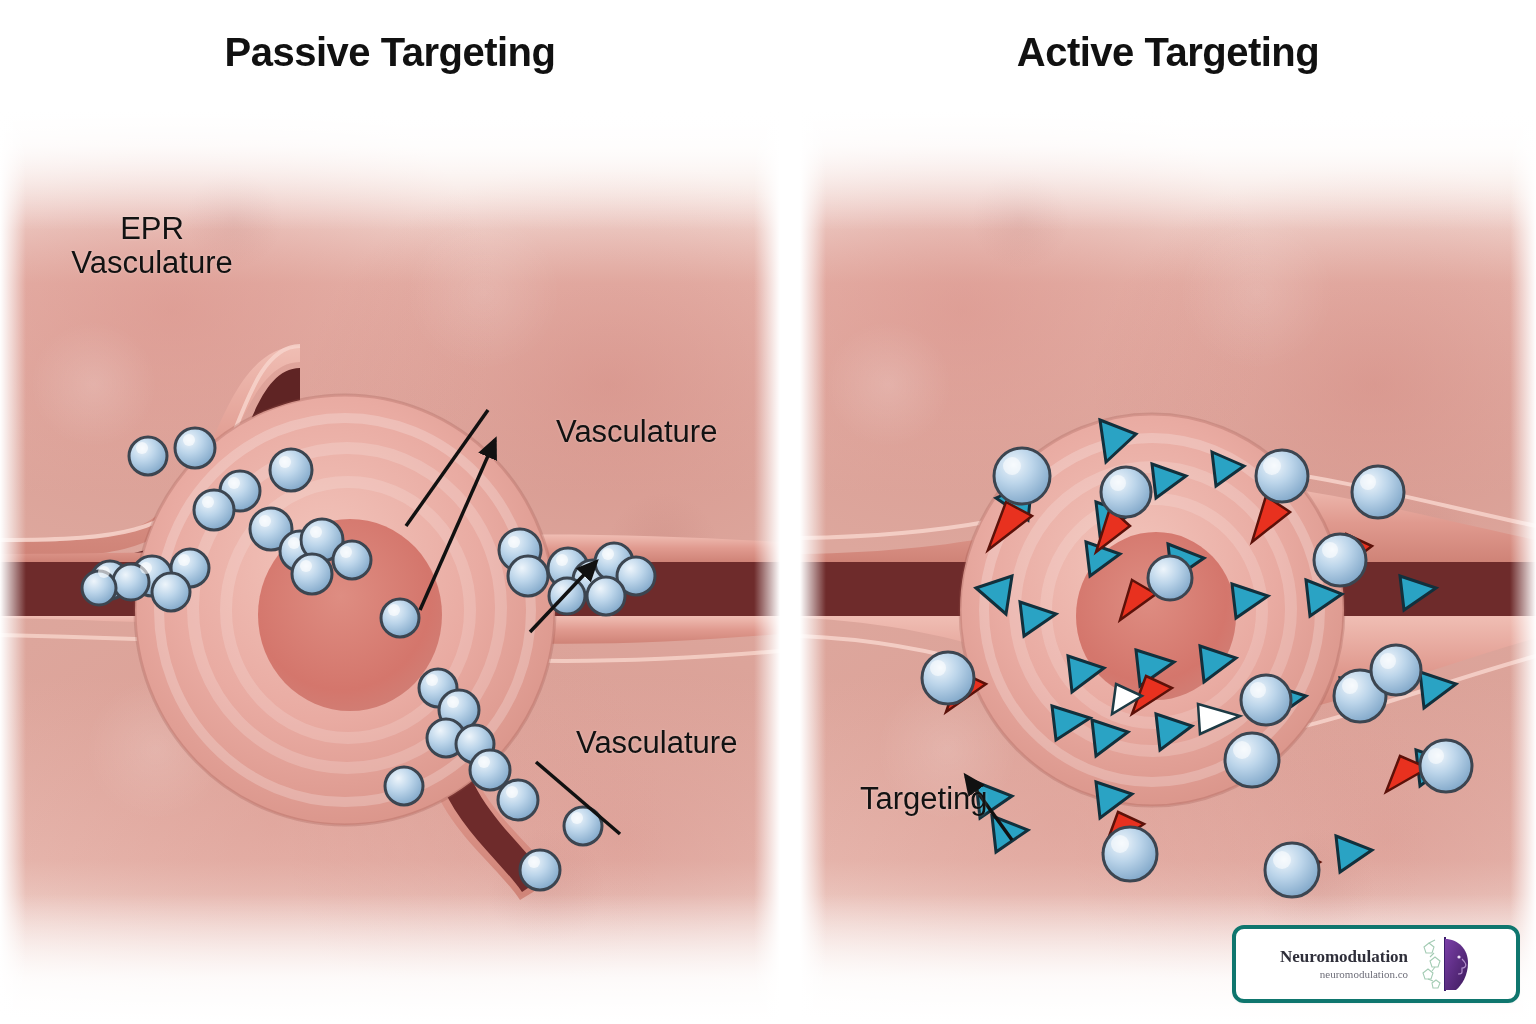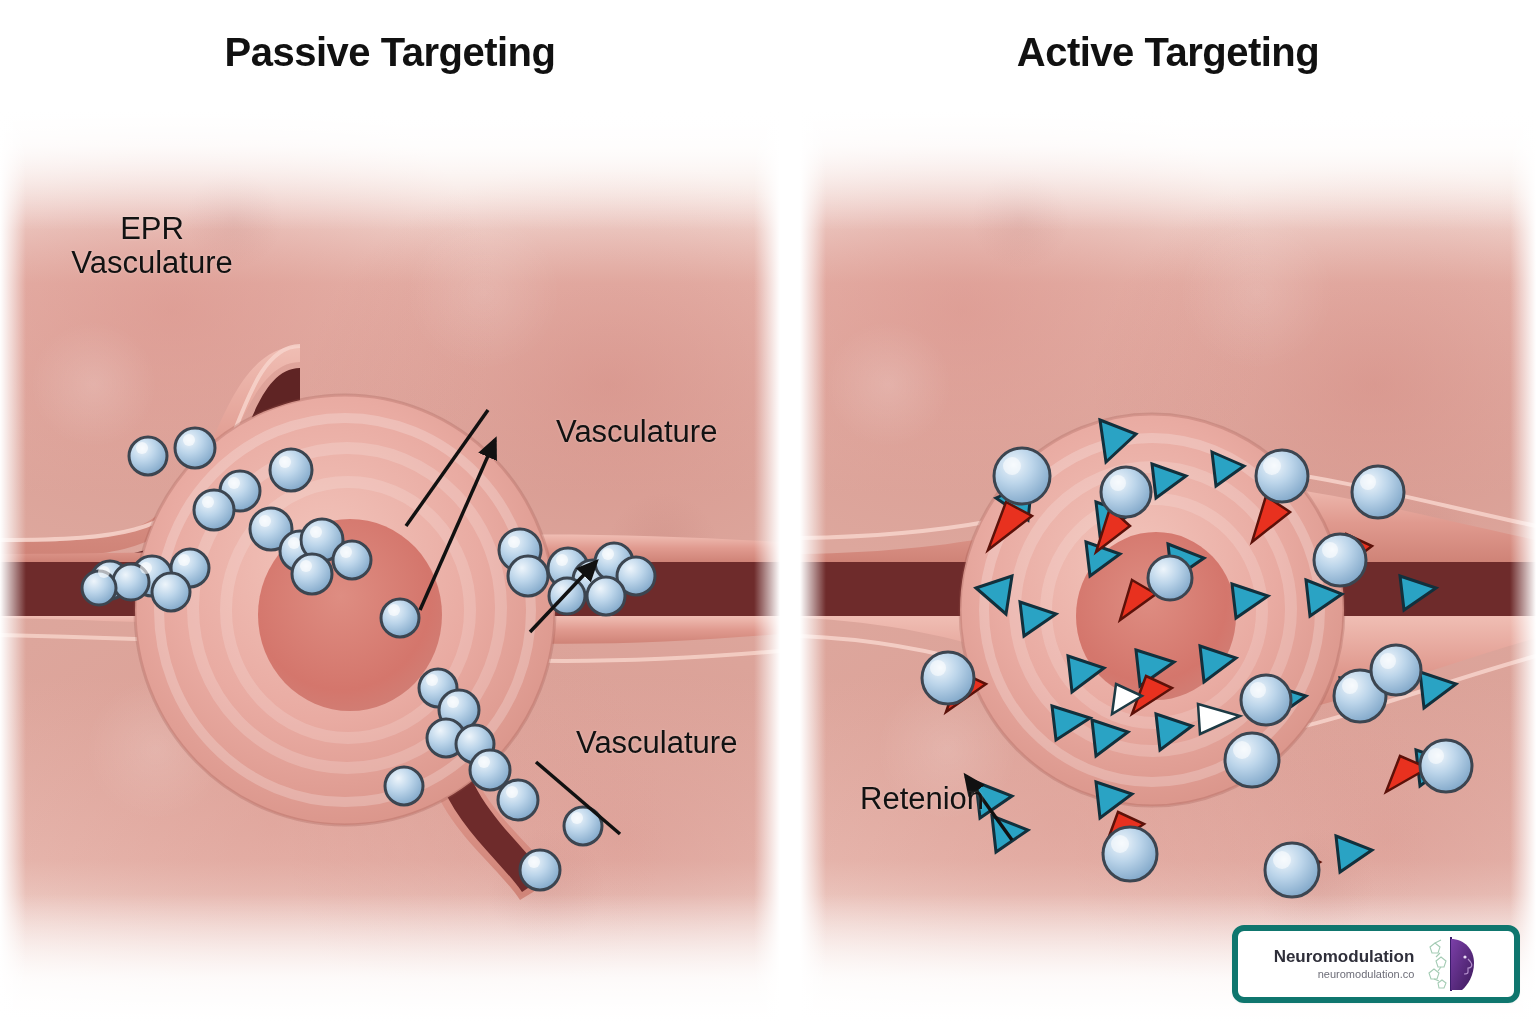--- a/index.html
+++ b/index.html
@@ -80,25 +80,26 @@
   }
 
   
   .art { position:absolute; inset:0; }
 
   
   #watermark {
     position:absolute; left:1232px; top:925px;
     width:288px; height:78px;
     background:#ffffff;
-    border:6px solid #0f766e;
+    border:4px solid #0f766e;
     border-radius:12px;
     display:flex; align-items:center; justify-content:center; gap:10px;
     padding:12px 12px;
     box-shadow:0 1px 2px rgba(0,0,0,0.04);
+    font-family:Liberation Serif, serif;
   }
   #watermark .wm-text { text-align:right; }
   #wm-name { font-size:17px; font-weight:bold; color:#2f2f3a; line-height:1.25; }
   #wm-url  { font-size:11px; color:#6d6d78; line-height:1.3; }
 </style>
 </head>
 <body>
 
 <div id="figure">
 
@@ -392,21 +393,21 @@
   <div class="panel-title" id="title-right">Active Targeting</div>
 
   <div class="label" style="left:32px; top:212px; width:240px; text-align:center;">EPR
 Vasculature</div>
 
 
   <div class="label" style="left:556px; top:415px;">Vasculature</div>
 
   <div class="label" style="left:576px; top:726px;">Vasculature</div>
 
-  <div class="label" style="left:860px; top:782px;">Retenion</div>
+  <div class="label" style="left:860px; top:782px;">Targeting</div>
 
   <div id="watermark">
     <div class="wm-text">
       <div id="wm-name">Neuromodulation</div>
       <div id="wm-url">neuromodulation.co</div>
     </div>
     <svg width="54" height="58" viewBox="0 0 54 58">
       <defs>
         <linearGradient id="headg" x1="0" y1="0" x2="1" y2="1">
           <stop offset="0%" stop-color="#7b3fa8"></stop>

